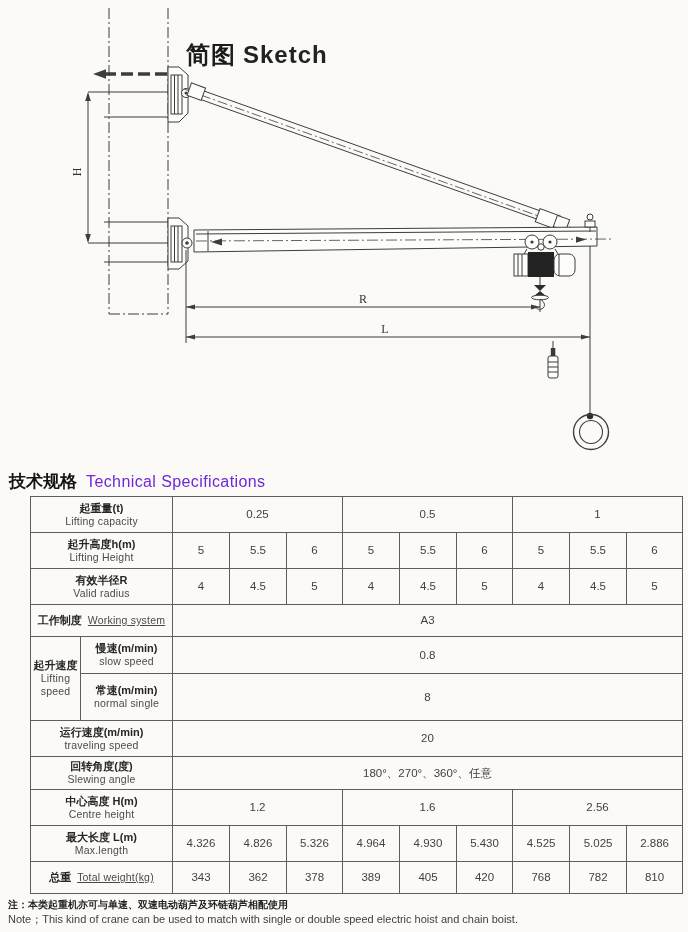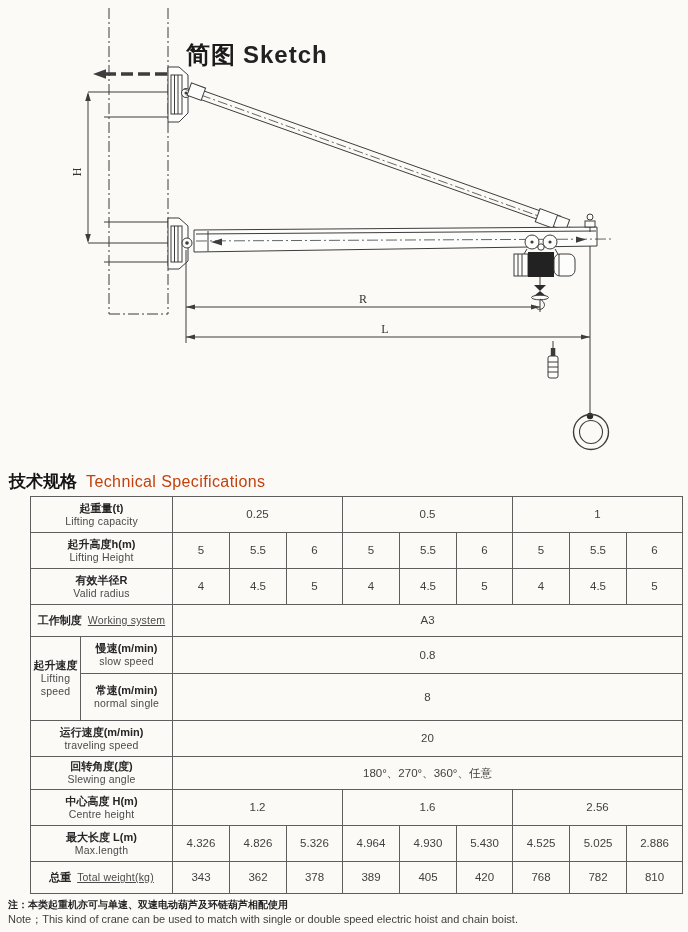--- a/index.html
+++ b/index.html
@@ -17,21 +17,21 @@
     font-size:24px;color:#1b1b1b;letter-spacing:1px;white-space:nowrap;margin-top:24px;
   }
   .sketch-title .cnt{font-weight:bold;margin-right:7px;}
   .sketch-title .ent{font-weight:bold;color:#222;}
   .dimtxt{font-family:"Liberation Serif",serif;font-size:12px;fill:#333;}
   
   .section-title{
     position:absolute;left:9px;top:470px;white-space:nowrap;color:#141414;
   }
   .section-title .cnt{font-size:17px;font-weight:bold;margin-right:9px;}
-  .section-title .ent{font-size:16px;font-weight:normal;color:#c2410c;letter-spacing:0.4px;}
+  .section-title .ent{font-size:16px;font-weight:normal;color:#6d28d9;letter-spacing:0.4px;}
   
   table.spec{
     position:absolute;left:30px;top:496px;width:652px;
     border-collapse:collapse;table-layout:fixed;
   }
   table.spec td{
     border:1px solid #5e5e5e;text-align:center;vertical-align:middle;
     padding:0;font-size:11.5px;color:#414141;line-height:13px;
     overflow:hidden;
   }

